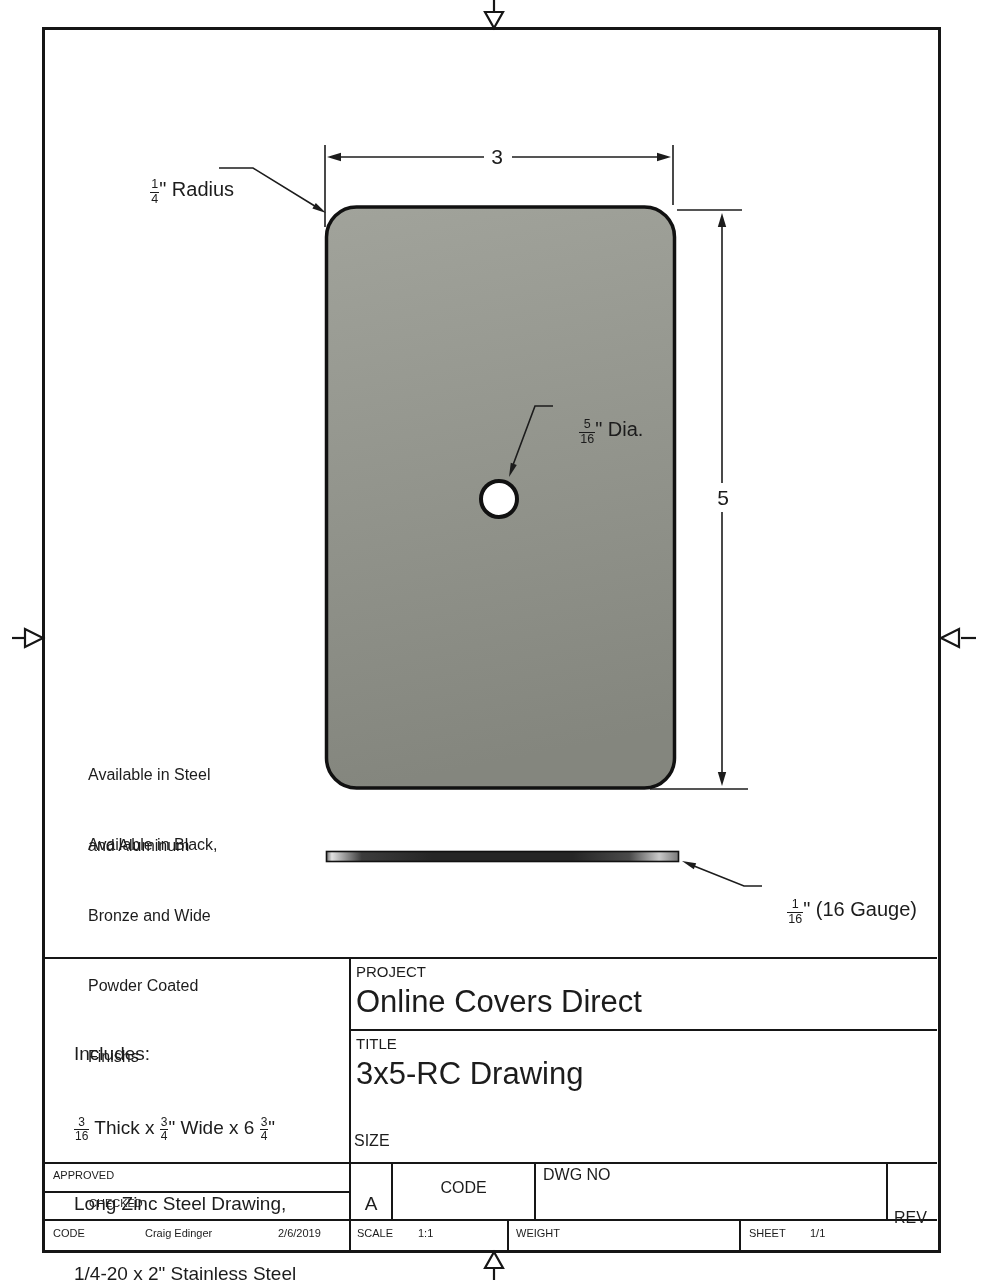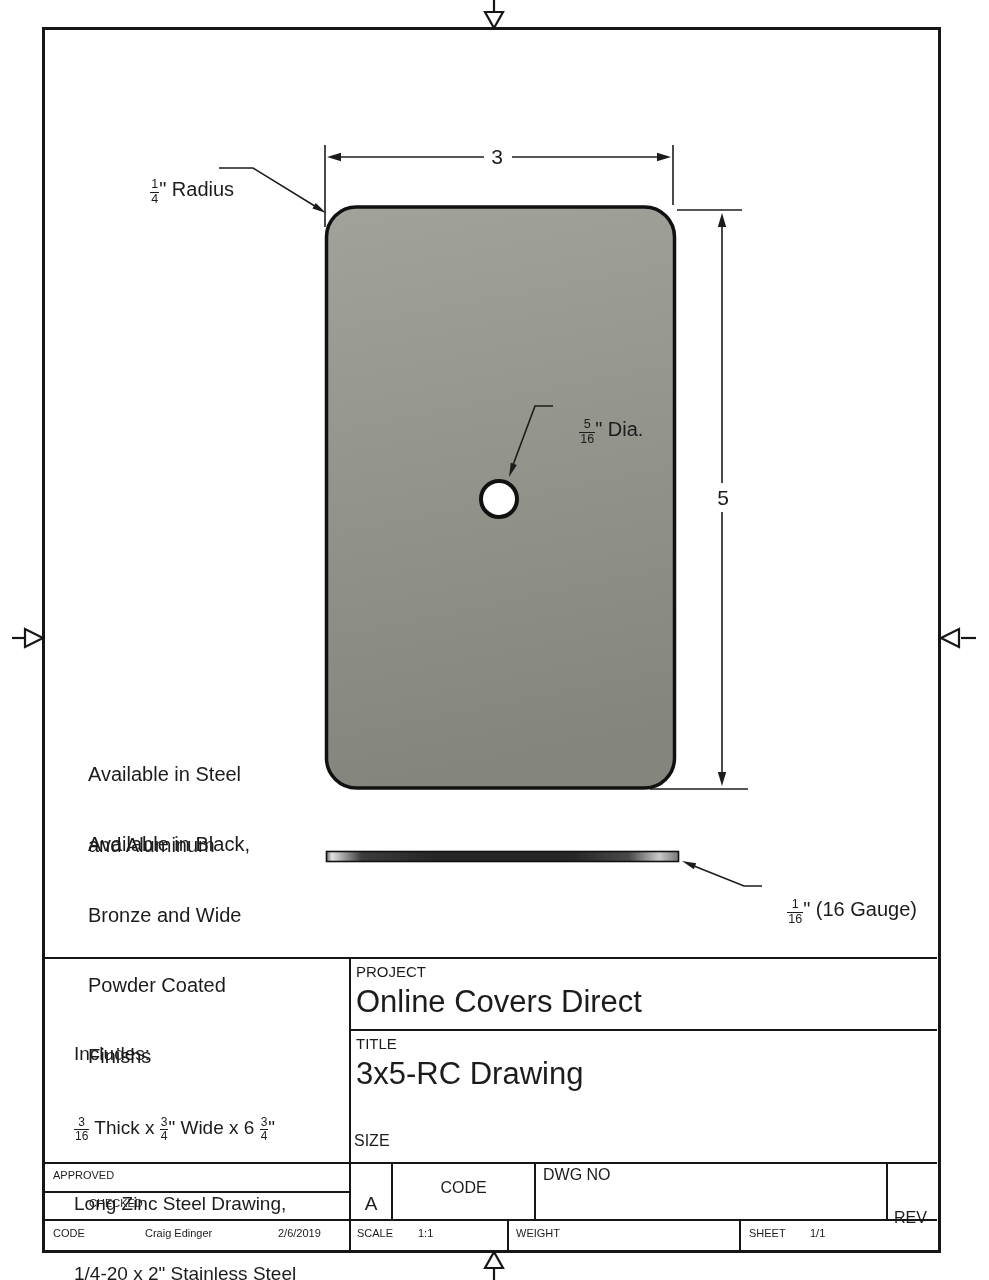--- a/index.html
+++ b/index.html
@@ -4,21 +4,21 @@
 <style>
   html,body{margin:0;padding:0;background:#ffffff;}
   .sheet{position:relative;width:989px;height:1280px;background:#ffffff;overflow:hidden;
          font-family:"Liberation Sans",sans-serif;color:#1c1c1c;}
   .border-rect{position:absolute;left:42px;top:27px;width:893px;height:1220px;
                border:3px solid #161616;}
   svg.overlay{position:absolute;left:0;top:0;}
   .lbl{position:absolute;white-space:pre;color:#1c1c1c;}
   .dimnum{font-size:21px;}
   .callout{font-size:20px;}
-  .note{font-size:20px;line-height:23.5px;}
+  .note{font-size:16px;line-height:23.5px;}
   .frac{display:inline-block;text-align:center;font-size:12.5px;line-height:1.1;
         vertical-align:-7px;}
   .frac .fnum{display:block;border-bottom:1.4px solid #1c1c1c;padding:0 1px;}
   .frac .fden{display:block;padding:0 1px;}
   .inc{font-size:19px;line-height:23.5px;}
   .inc .frac{font-size:12px;vertical-align:-6px;}
   .inc-fracline{margin:3px 0 2px 0;}
   .tb-small{font-size:15px;}
   .tb-big{font-size:31px;font-weight:400;}
   .tb-med{font-size:11px;}

